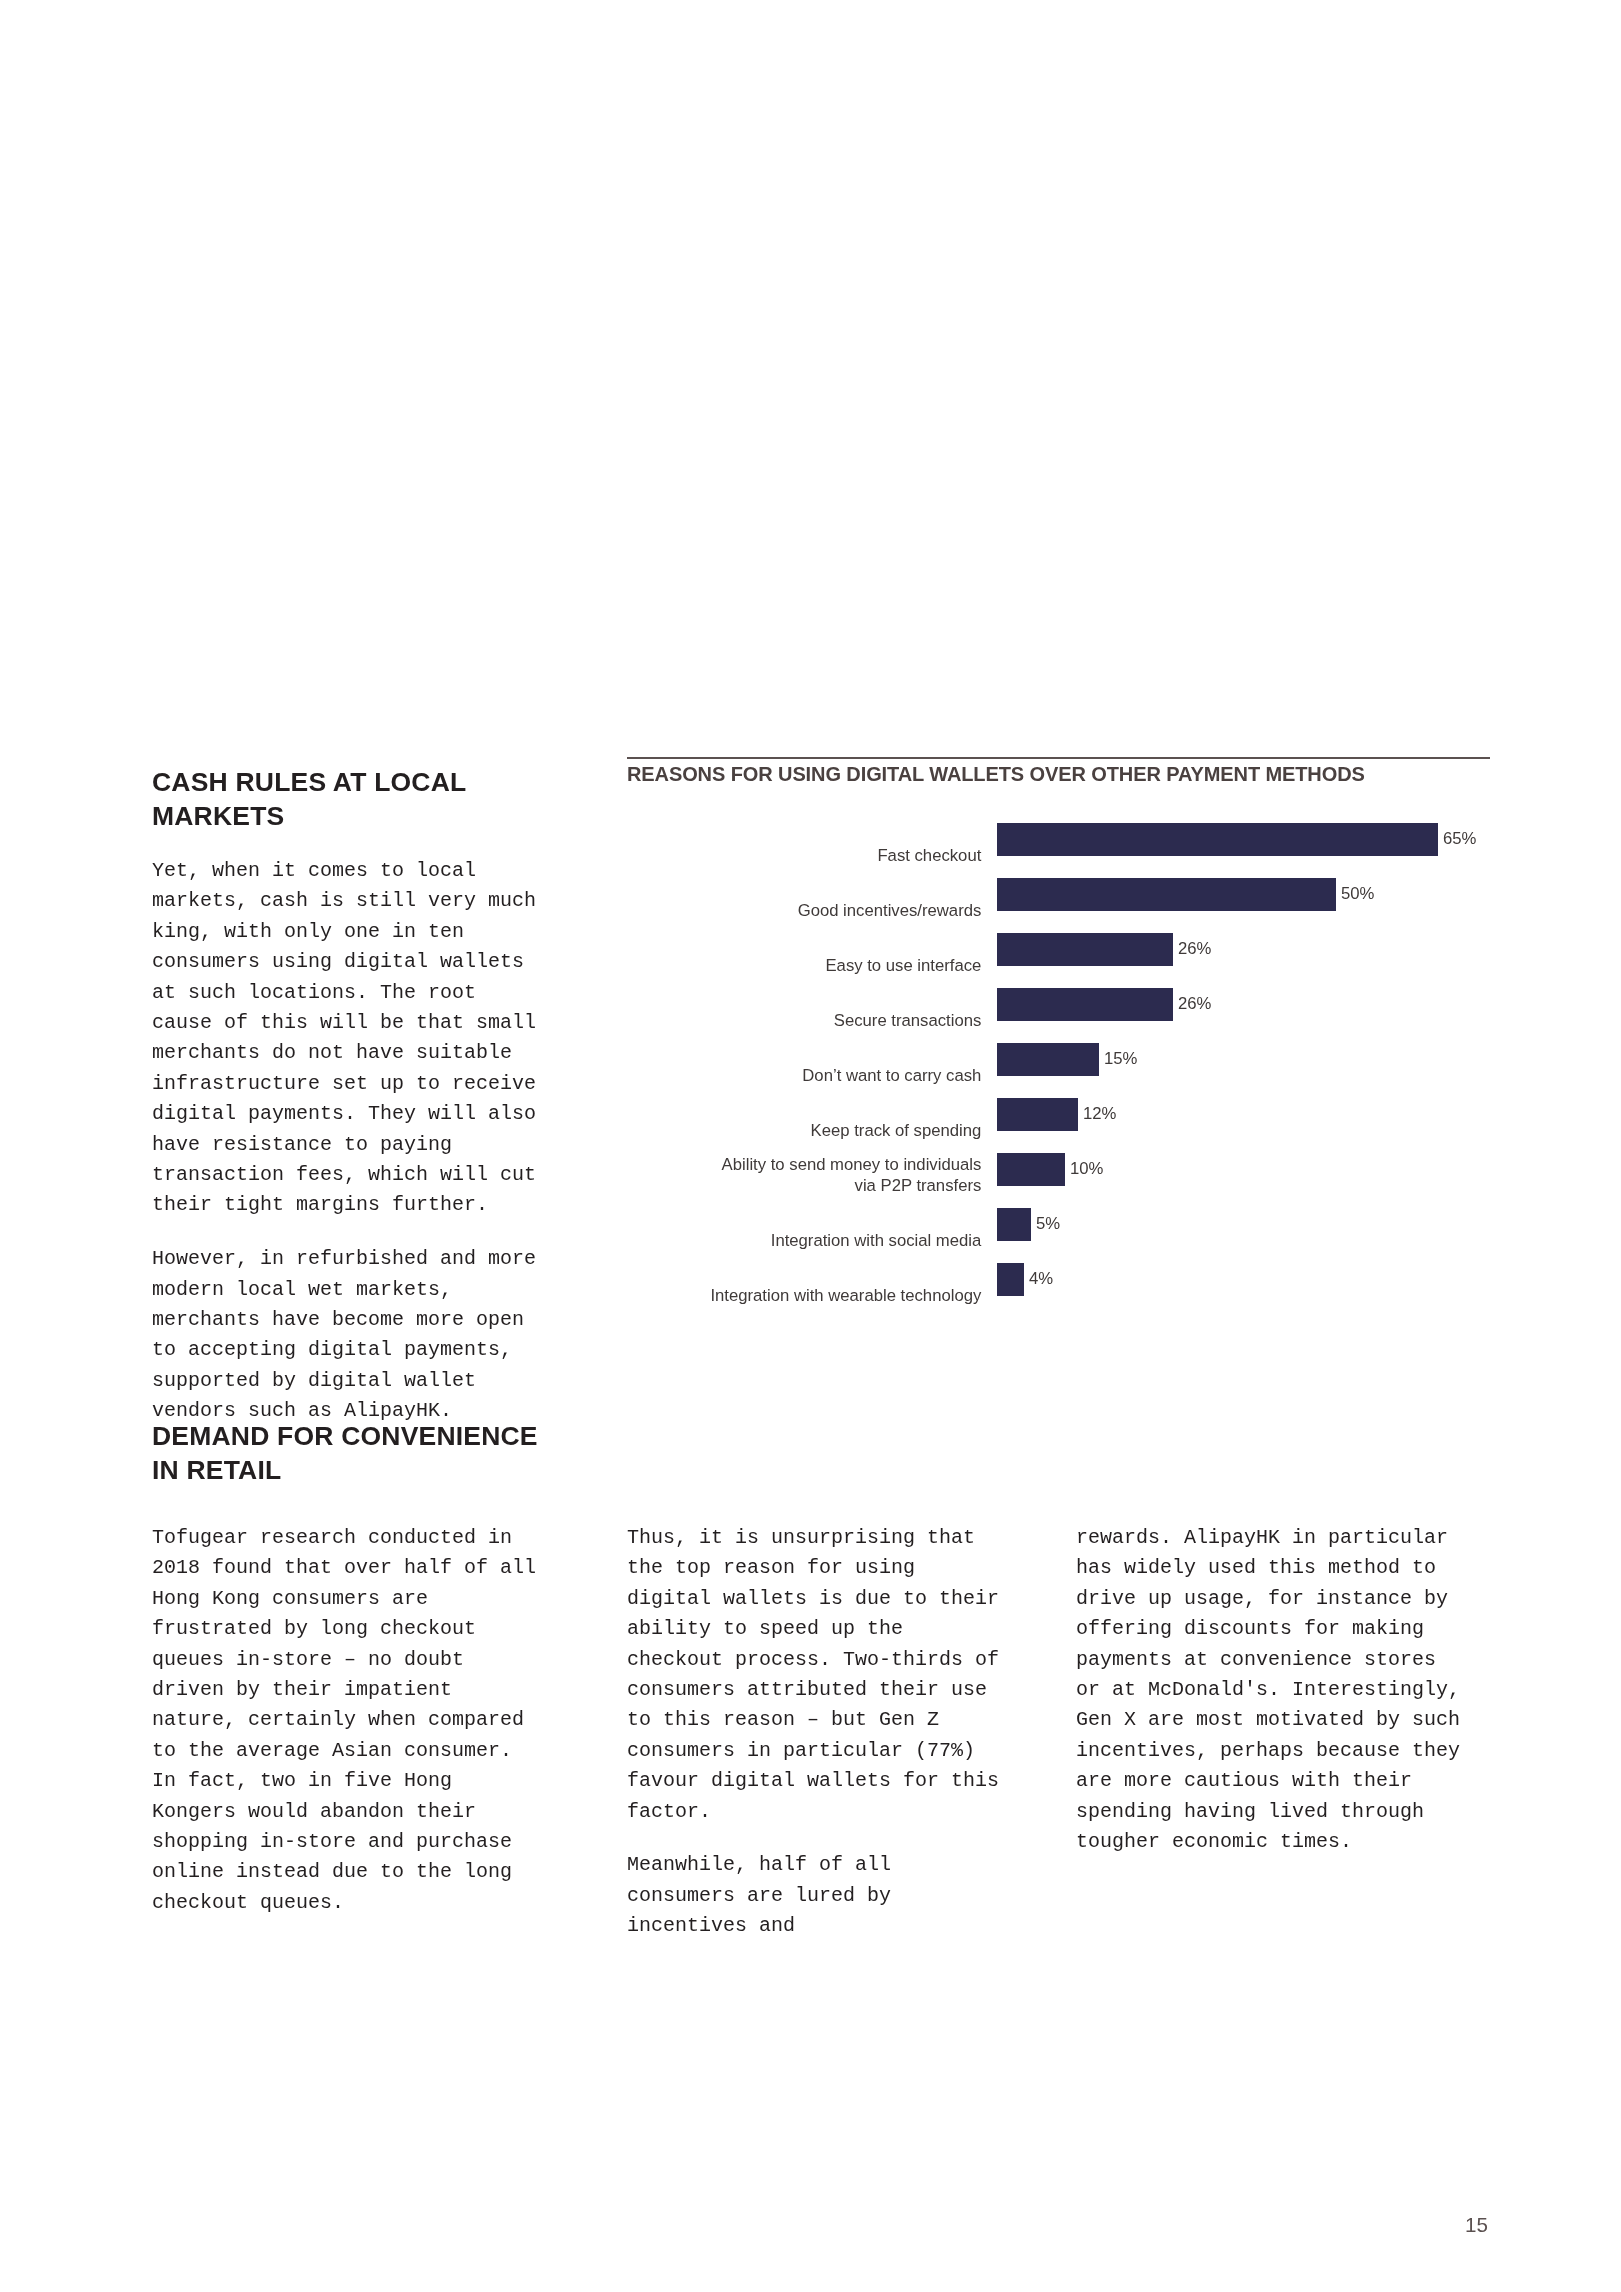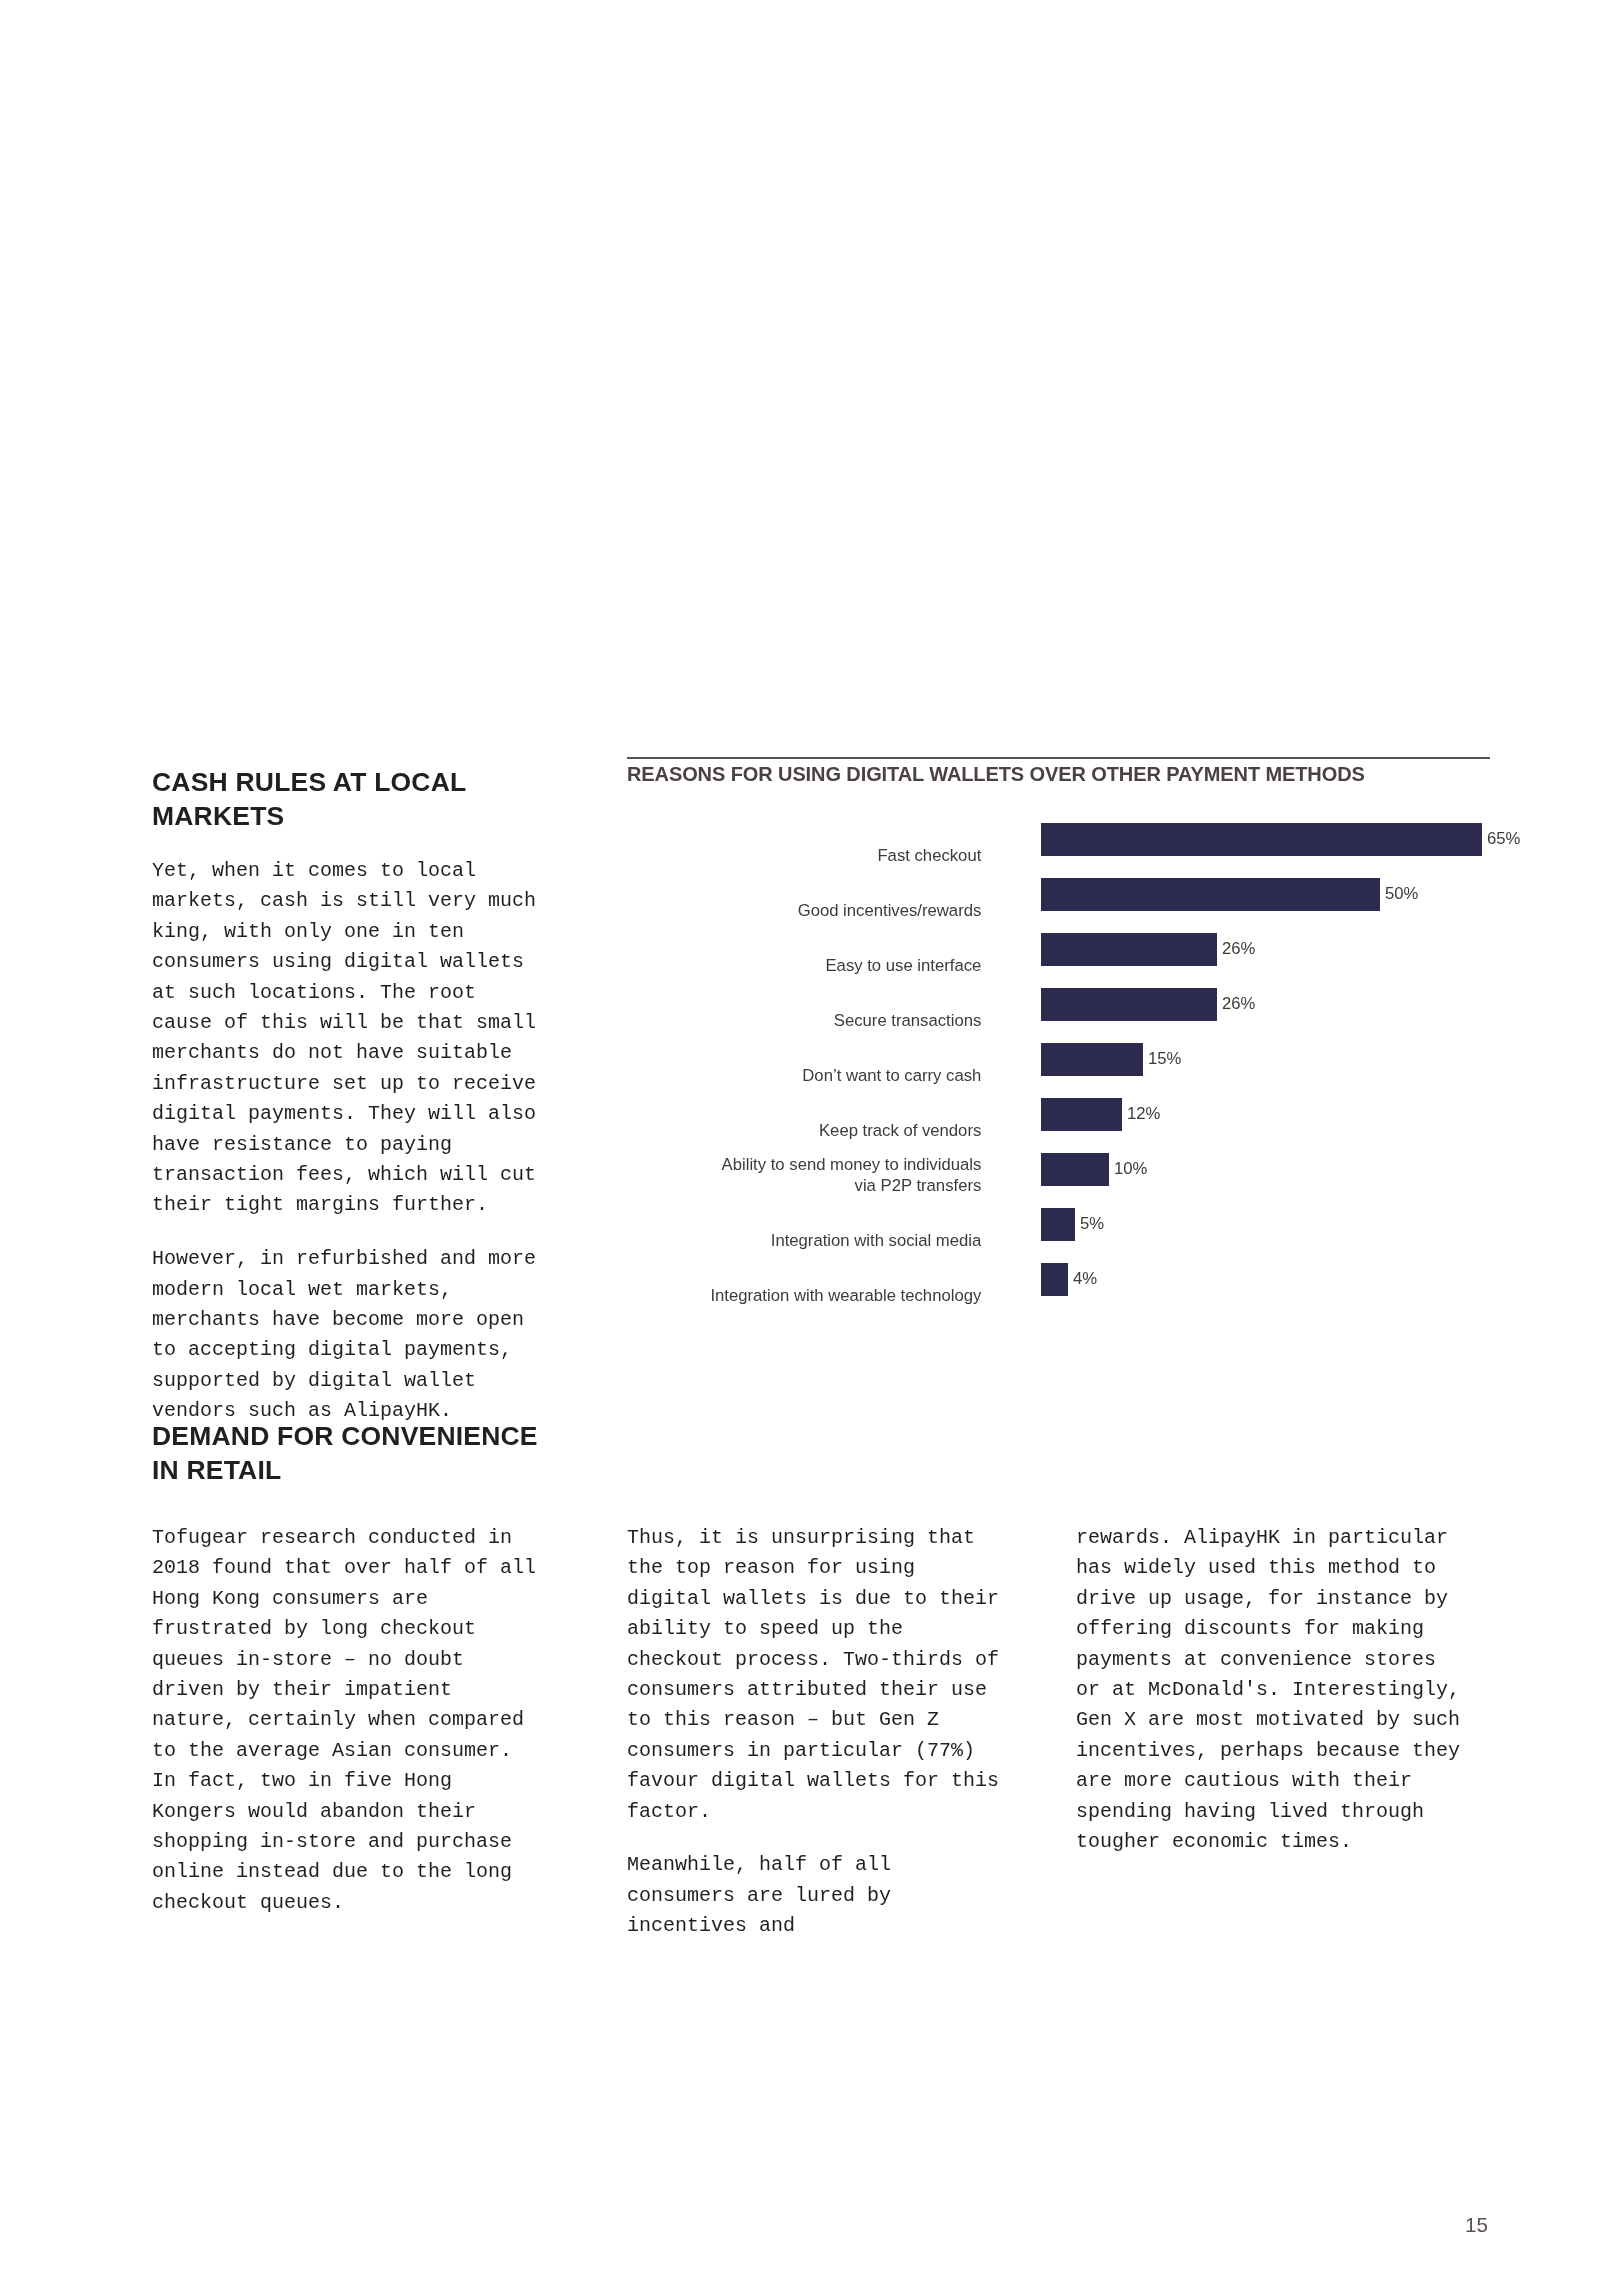--- a/index.html
+++ b/index.html
@@ -89,21 +89,20 @@
     font-size: 16.7px;
     line-height: 1.28;
     color: #3f3a39;
     white-space: pre-line;
   }
   .bar-track {
     flex: 1 1 auto;
     display: flex;
     align-items: center;
     height: 100%;
-    margin-left: 44px;
   }
   .bar-fill {
     height: 33px;
     background: #2c2b4f;
   }
   .bar-value {
     font-size: 16.7px;
     color: #3f3a39;
     padding-left: 4.9px;
     white-space: nowrap;
@@ -178,21 +177,21 @@
           </div>
         </div>
         <div class="bar-row">
           <div class="bar-label">Don’t want to carry cash</div>
           <div class="bar-track">
             <div class="bar-fill" style="width: 102px; background: rgb(44, 43, 79);"></div>
             <div class="bar-value">15%</div>
           </div>
         </div>
         <div class="bar-row">
-          <div class="bar-label">Keep track of vendors</div>
+          <div class="bar-label">Keep track of spending</div>
           <div class="bar-track">
             <div class="bar-fill" style="width: 81px; background: rgb(44, 43, 79);"></div>
             <div class="bar-value">12%</div>
           </div>
         </div>
         <div class="bar-row">
           <div class="bar-label">Ability to send money to individuals
 via P2P transfers</div>
           <div class="bar-track">
             <div class="bar-fill" style="width: 68px; background: rgb(44, 43, 79);"></div>

